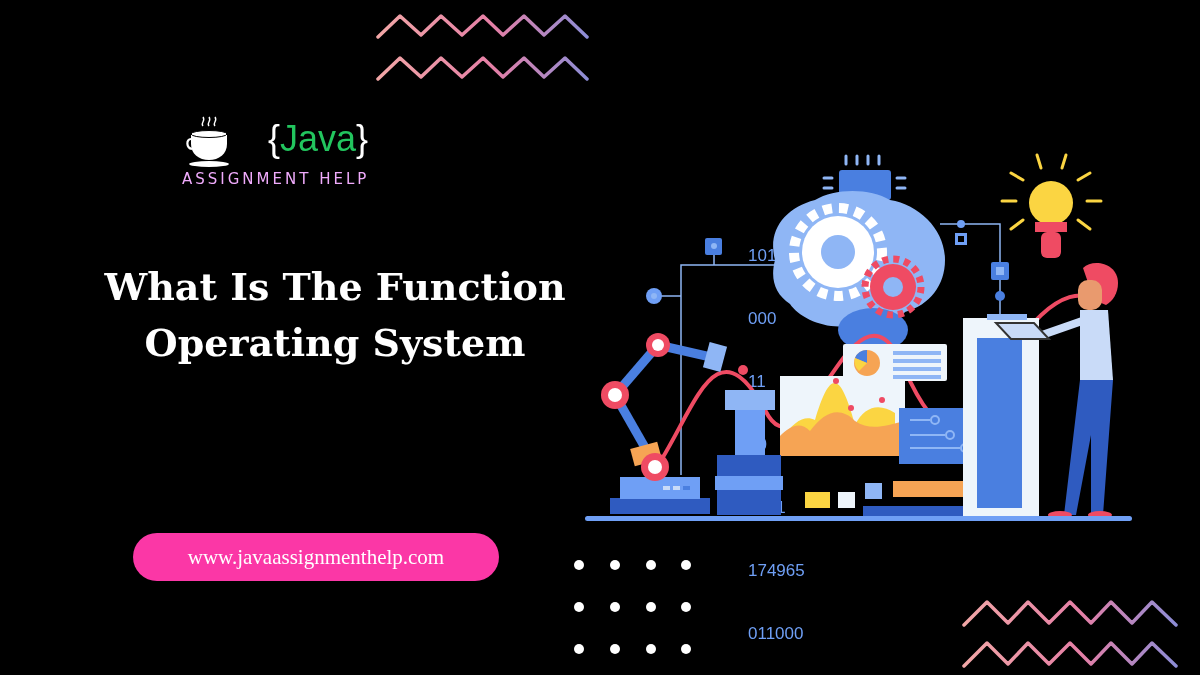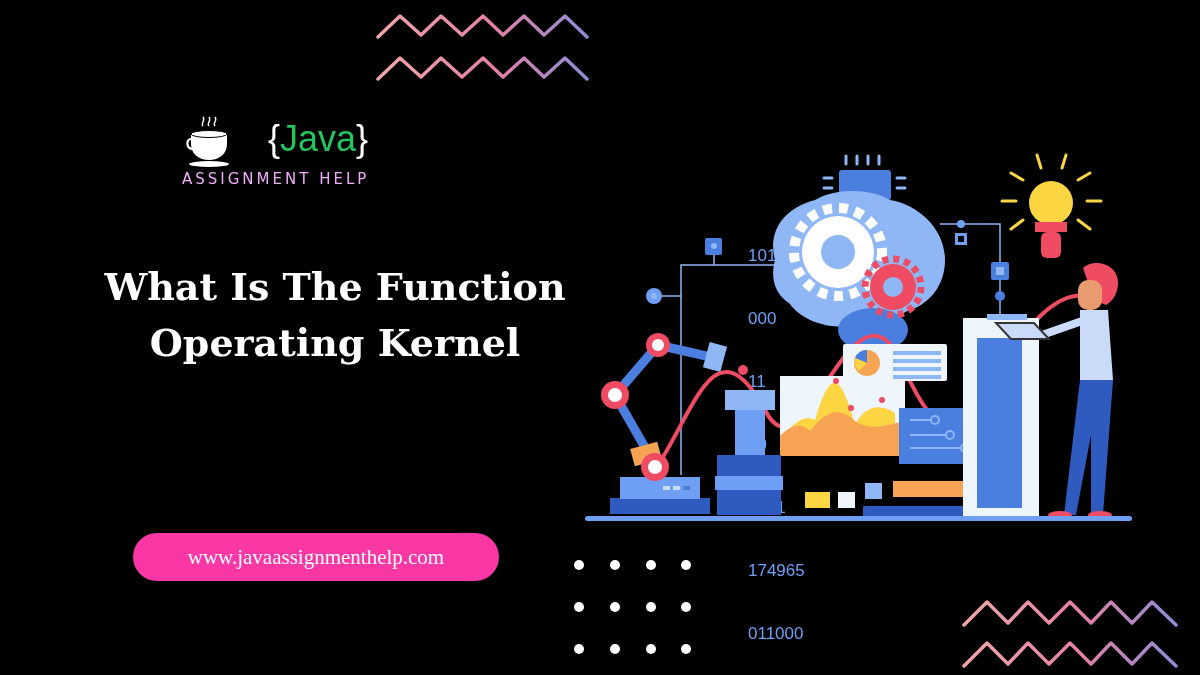--- a/index.html
+++ b/index.html
@@ -43,21 +43,21 @@
     <ellipse cx="24" cy="52" rx="20" ry="3" fill="#fff"></ellipse>
   </svg>
   <div class="abs logo-java">
     <span>{</span><span class="jv">Java</span><span>}</span>
   </div>
   <div class="abs logo-sub">ASSIGNMENT HELP</div>
 </div>
 
 <div class="abs title">
   <div>What Is The Function</div>
-  <div>Operating Kernel</div>
+  <div>Operating System</div>
 </div>
 
 <a class="abs url-btn">www.javaassignmenthelp.com</a>
 
 <div class="abs dots">
   <div class="dot" style="left:6px;top:5px"></div>
     <div class="dot" style="left:42px;top:5px"></div>
     <div class="dot" style="left:78px;top:5px"></div>
     <div class="dot" style="left:113px;top:5px"></div>
   <div class="dot" style="left:6px;top:47px"></div>

